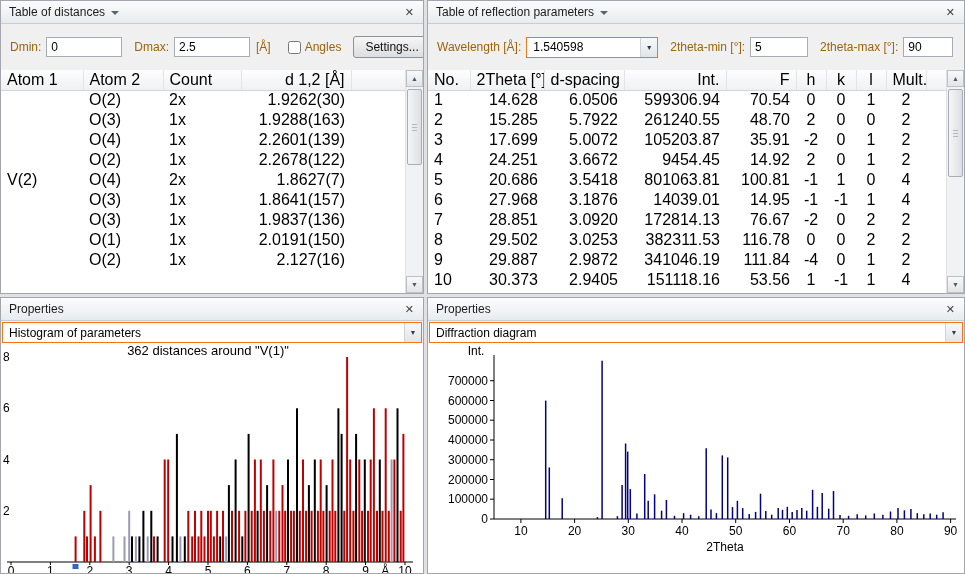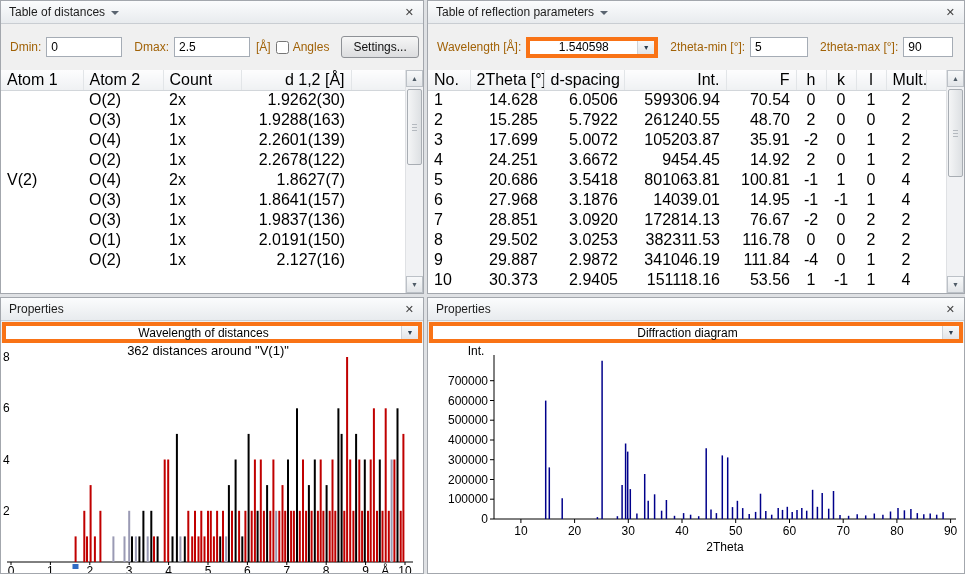--- a/index.html
+++ b/index.html
@@ -16,26 +16,26 @@
   .titlebar .title{font-size:12px;color:#1c1c1c;}
   .menu-caret{width:0;height:0;border-left:4px solid transparent;border-right:4px solid transparent;
               border-top:4px solid #5a6470;margin-top:2px;}
   .close{margin-left:auto;font-size:11px;color:#444;line-height:1;padding:1px 3px;}
 
   .toolbar{flex:0 0 46px;display:flex;align-items:center;padding:0 9px;font-size:12px;white-space:nowrap;}
   .lbl{color:#a16207;margin-right:5px;}
   .txt{height:20px;border:1px solid #a5acb5;font:12px "Liberation Sans",sans-serif;padding:0 4px;
        box-sizing:border-box;background:#fff;}
   .ml12{margin-left:12px;}
-  .chk-wrap{display:flex;align-items:center;}
+  .chk-wrap{display:flex;align-items:center;margin-left:12px;}
   .chk{width:13px;height:13px;margin:0 4px 0 0;}
   .btn-std{margin-left:12px;height:22px;padding:0 11px;font:12px "Liberation Sans",sans-serif;
            background:linear-gradient(#f6f6f6,#dcdddf);border:1px solid #8e9196;border-radius:3px;color:#111;}
 
-  .combo{background:#fff;border:4px solid #f97316;height:21px;display:flex;align-items:center;box-sizing:border-box;text-align:center;}
+  .combo{background:#fff;border:1px solid #f97316;height:21px;display:flex;align-items:center;box-sizing:border-box;}
   .combo .val{padding:0 6px;font-size:12px;flex:1;overflow:hidden;white-space:nowrap;}
   .combo .arrowbox{width:16px;align-self:stretch;display:flex;align-items:center;justify-content:center;
                    border-left:1px solid #cfd3d8;background:linear-gradient(#f7f8f9,#e2e5e8);
                    font-size:7px;color:#2c3e50;}
   .combo.full{flex:0 0 21px;margin:1px 1px 0 1px;}
 
   .tablewrap{flex:1;position:relative;background:#fff;overflow:hidden;}
   table{border-collapse:collapse;table-layout:fixed;width:calc(100% - 17px);font-size:16px;}
   th{height:20px;box-sizing:border-box;font-weight:normal;padding:0 6px;text-align:left;
      background:linear-gradient(#fdfdfe,#eff1f3);border-right:1px solid #e2e5e8;
@@ -359,21 +359,21 @@
       </div>
     </div>
   </section>
 
   <section class="panel" id="p-hist">
     <header class="titlebar">
       <span class="title">Properties</span>
       <span class="close">✕</span>
     </header>
     <div class="combo full">
-      <span class="val">Wavelength of distances</span>
+      <span class="val">Histogram of parameters</span>
       <span class="arrowbox">▼</span>
     </div>
     <div class="chartwrap">
       <svg id="hist-svg" width="421" height="231" viewBox="0 0 421 231">
           <text class="ctitle" x="207" y="12" text-anchor="middle">362 distances around "V(1)"</text>
           <line x1="6" y1="219" x2="412" y2="219" stroke="#000" stroke-width="1"></line>
           <text class="tick" x="2" y="171.75">2</text>
           <text class="tick" x="2" y="120.5">4</text>
           <text class="tick" x="2" y="69.25">6</text>
           <text class="tick" x="2" y="18">8</text>

